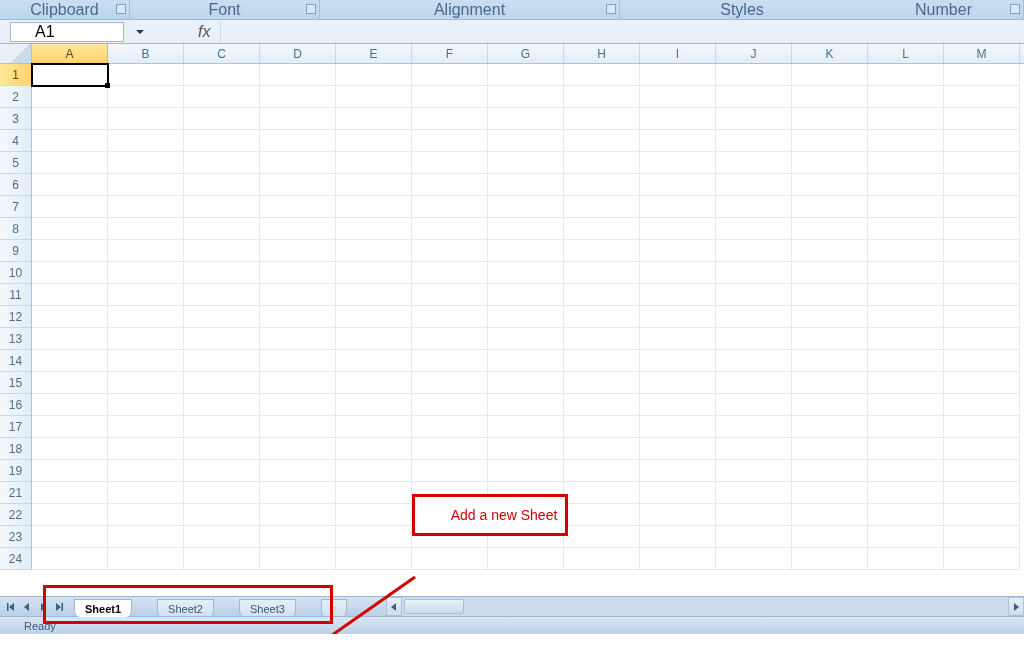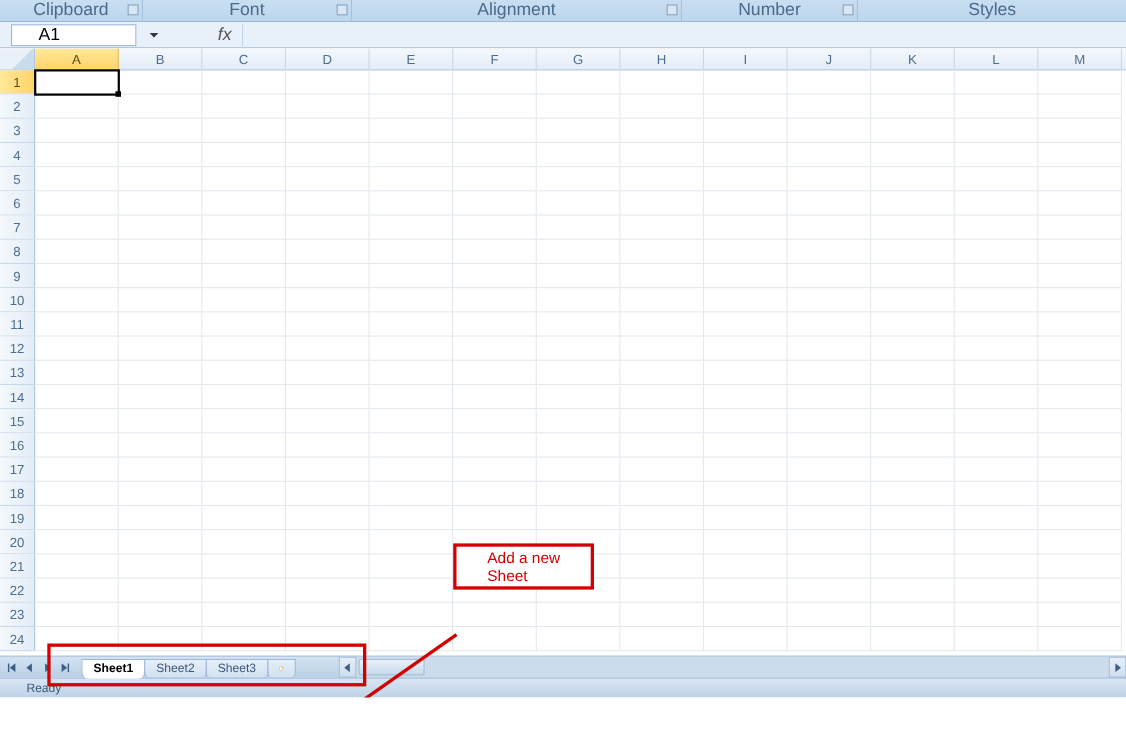--- a/index.html
+++ b/index.html
@@ -164,22 +164,23 @@
   padding: 0 4px;
   gap: 2px;
 }
 .nav-btn {
   width: 14px; height: 14px;
   display: flex; align-items: center; justify-content: center;
 }
 .nav-btn svg { width: 8px; height: 8px; fill: #3b5e82; }
 .sheet-tabs {
   display: flex;
-  align-items: center;
+  align-items: flex-end;
   margin-left: 4px;
+  gap: 26px;
 }
 .sheet-tab {
   height: 18px;
   padding: 0 10px;
   font-size: 11px;
   color: #3a577a;
   background: linear-gradient(#e6effa, #d0e0f0);
   border: 1px solid #9cb8d6;
   border-bottom: none;
   border-radius: 0 0 6px 6px;
@@ -240,21 +241,21 @@
   bottom: 10px;
   width: 290px;
   height: 39px;
   border: 3px solid #d40000;
   pointer-events: none;
 }
 .annot-callout {
   position: absolute;
   left: 412px;
   top: 494px;
-  width: 128px;
+  width: 156px;
   height: 42px;
   border: 3px solid #d40000;
   color: #d40000;
   font-size: 14px;
   display: flex;
   align-items: center;
   justify-content: center;
   background: #fff;
   padding-left: 28px;
 }
@@ -272,26 +273,26 @@
     <div class="dlg"></div>
   </div>
   <div class="ribbon-group rg-font">
     <span>Font</span>
     <div class="dlg"></div>
   </div>
   <div class="ribbon-group rg-align">
     <span>Alignment</span>
     <div class="dlg"></div>
   </div>
+  <div class="ribbon-group rg-sty">
+    <span>Styles</span>
+  </div>
   <div class="ribbon-group rg-num">
     <span>Number</span>
     <div class="dlg"></div>
-  </div>
-  <div class="ribbon-group rg-sty">
-    <span>Styles</span>
   </div>
 </div>
 
 <div class="formula-row">
   <div class="name-box">
     <span>A1</span>
   </div>
   <div class="name-drop">
     <svg viewBox="0 0 10 10">
         <path d="M1 3 L5 7 L9 3 Z" fill="#334"></path>
@@ -605,36 +606,20 @@
         <div class="cell"></div>
         <div class="cell"></div>
         <div class="cell"></div>
         <div class="cell"></div>
         <div class="cell"></div>
         <div class="cell"></div>
         <div class="cell"></div>
       </div>
       <div class="row">
         <div class="rowh">19</div>
-        <div class="cell"></div>
-        <div class="cell"></div>
-        <div class="cell"></div>
-        <div class="cell"></div>
-        <div class="cell"></div>
-        <div class="cell"></div>
-        <div class="cell"></div>
-        <div class="cell"></div>
-        <div class="cell"></div>
-        <div class="cell"></div>
-        <div class="cell"></div>
-        <div class="cell"></div>
-        <div class="cell"></div>
-      </div>
-      <div class="row">
-        <div class="rowh">20</div>
         <div class="cell"></div>
         <div class="cell"></div>
         <div class="cell"></div>
         <div class="cell"></div>
         <div class="cell"></div>
         <div class="cell"></div>
         <div class="cell"></div>
         <div class="cell"></div>
         <div class="cell"></div>
         <div class="cell"></div>

